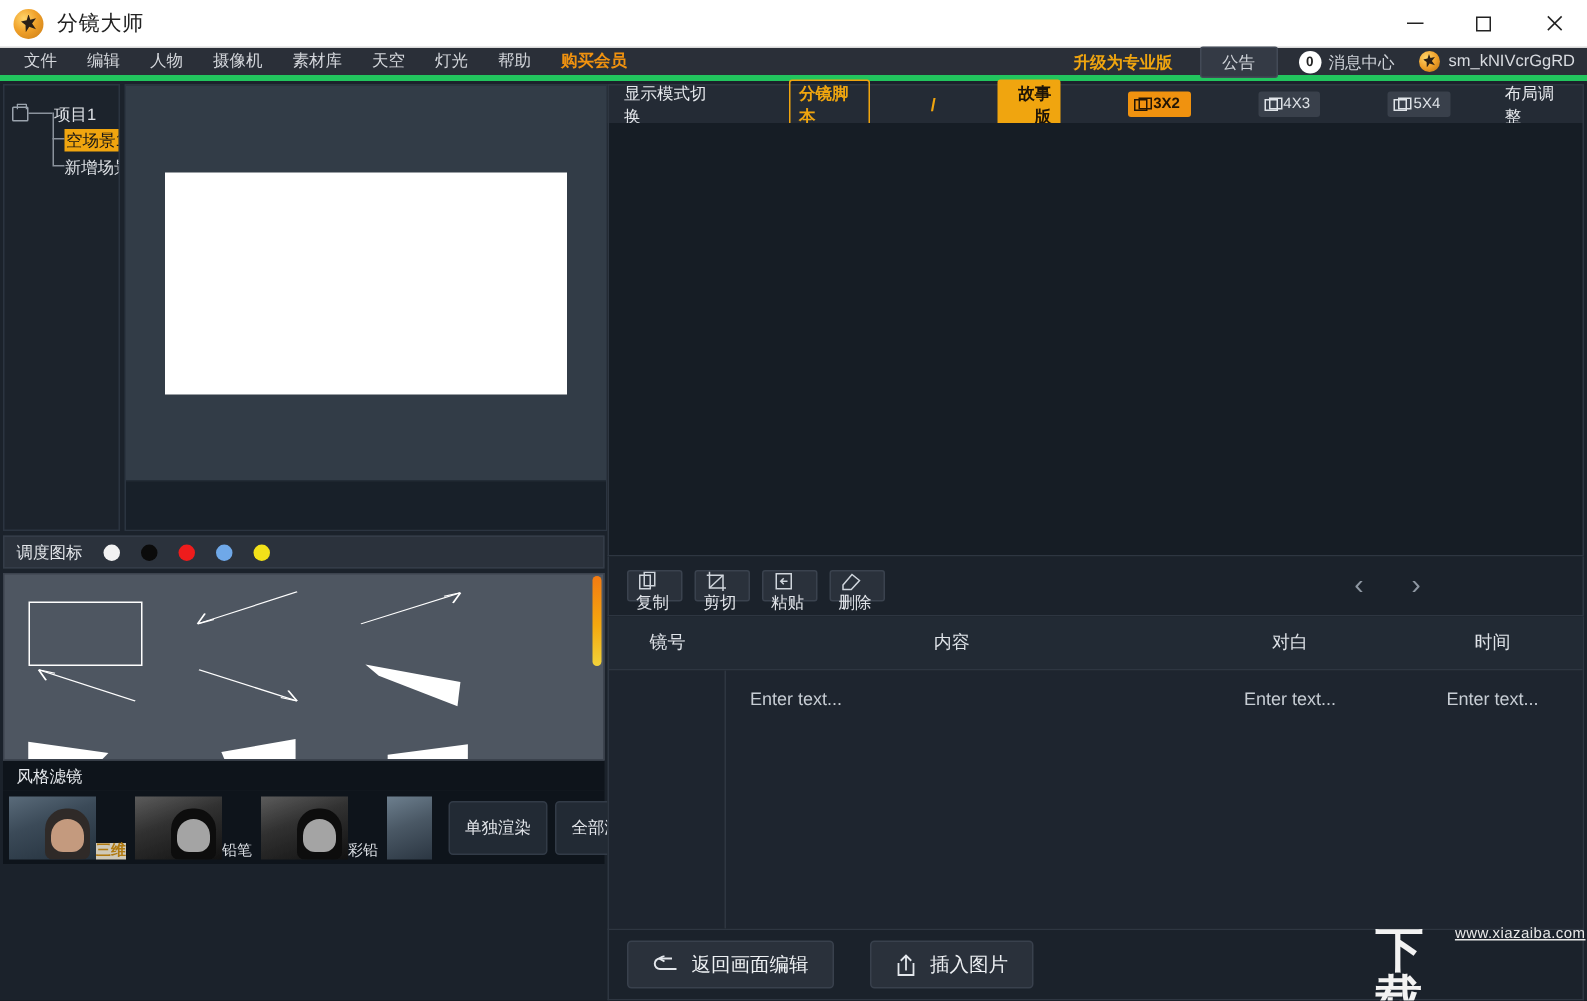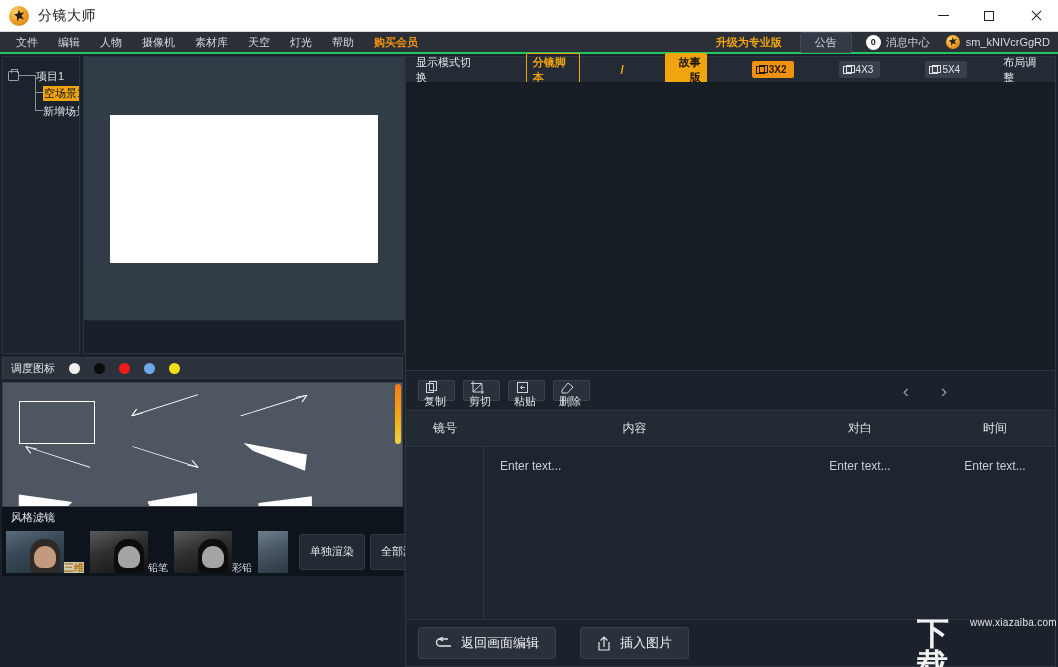--- a/index.html
+++ b/index.html
@@ -42,21 +42,21 @@
   .wc-close:before, .wc-close:after {
     content: ""; position: absolute; left: 0; top: 5px; width: 13px; height: 1px; background: #222;
   }
   .wc-close:before { transform: rotate(45deg); }
   .wc-close:after { transform: rotate(-45deg); }
 
   
   .menubar {
     height: 22px; background: #2a2f38;
     display: flex; align-items: center;
-    border-bottom: 2px solid #22c55e;
+    border-bottom: 4px solid #22c55e;
     justify-content: center;
   }
   .menu-item {
     font-size: 11px; color: #d4d7dc; padding: 0 10px; line-height: 22px;
     white-space: nowrap;
   }
   .menu-item.first { margin-left: 6px; }
   .menu-item.vip { color: #f0920f; font-weight: bold; }
   .menu-right { margin-left: auto; display: flex; align-items: center; padding-right: 8px; }
   .pro-link { font-size: 11px; color: #f0a50f; font-weight: bold; padding: 0 12px; }
@@ -262,21 +262,21 @@
   }
   .big-btn .bi { margin-right: 9px; display:flex; align-items:center; }
 
   
   .watermark {
     position: absolute; right: 1px; bottom: 2px; width: 140px; height: 48px;
     display: flex; justify-content: center;
     pointer-events: none;
   }
   .wm-text { font-size: 32px; font-weight: bold; color: #f2f2f2; letter-spacing: 1px; line-height: 32px; }
-  .wm-url { font-size: 10px; color: #e8e8e8; letter-spacing: .3px; }
+  .wm-url { font-size: 10px; color: #e8e8e8; letter-spacing: .3px; text-decoration: underline; }
 </style>
 </head>
 <body>
 
 <div id="app">
 
   <div class="titlebar">
     <div class="app-logo"></div>
     <div class="app-title">分镜大师</div>
     <div class="win-controls">

